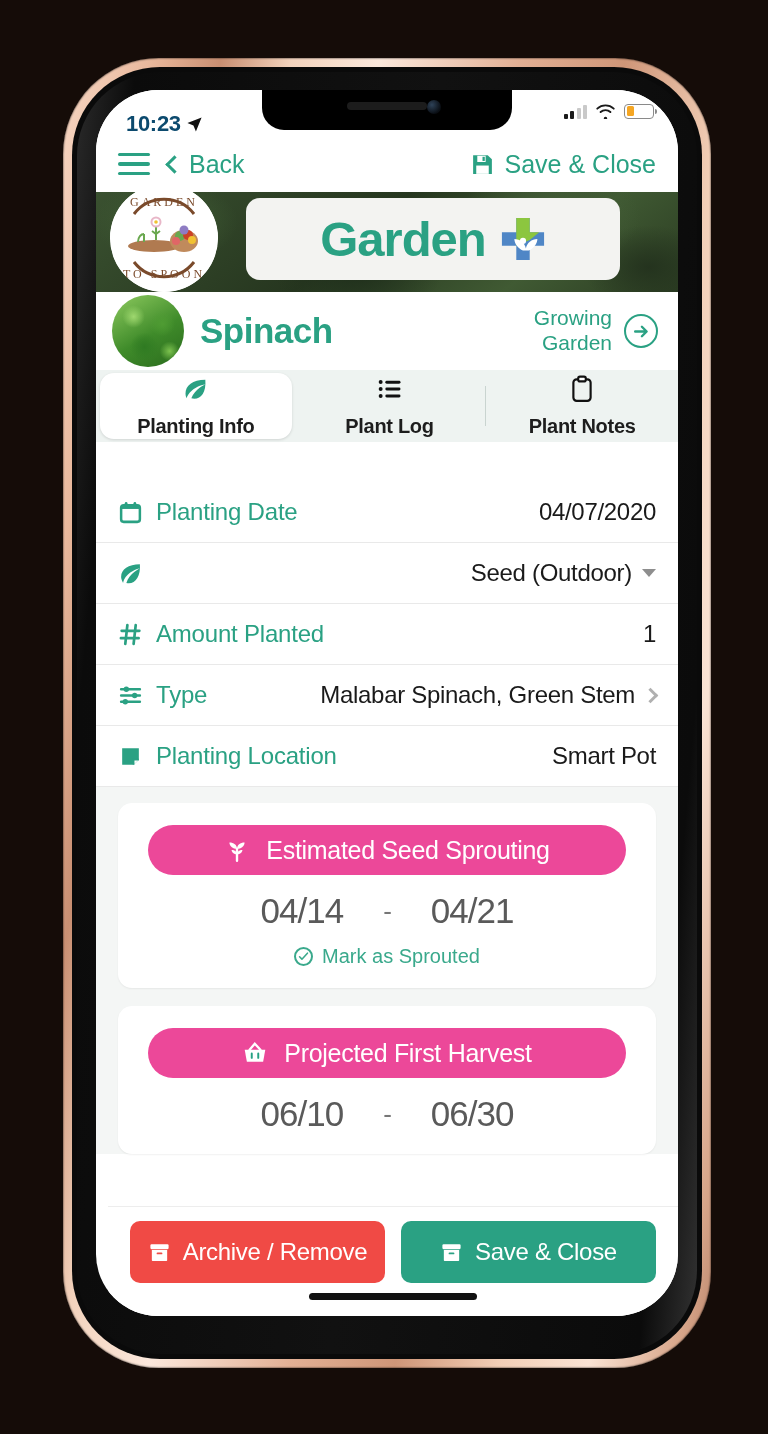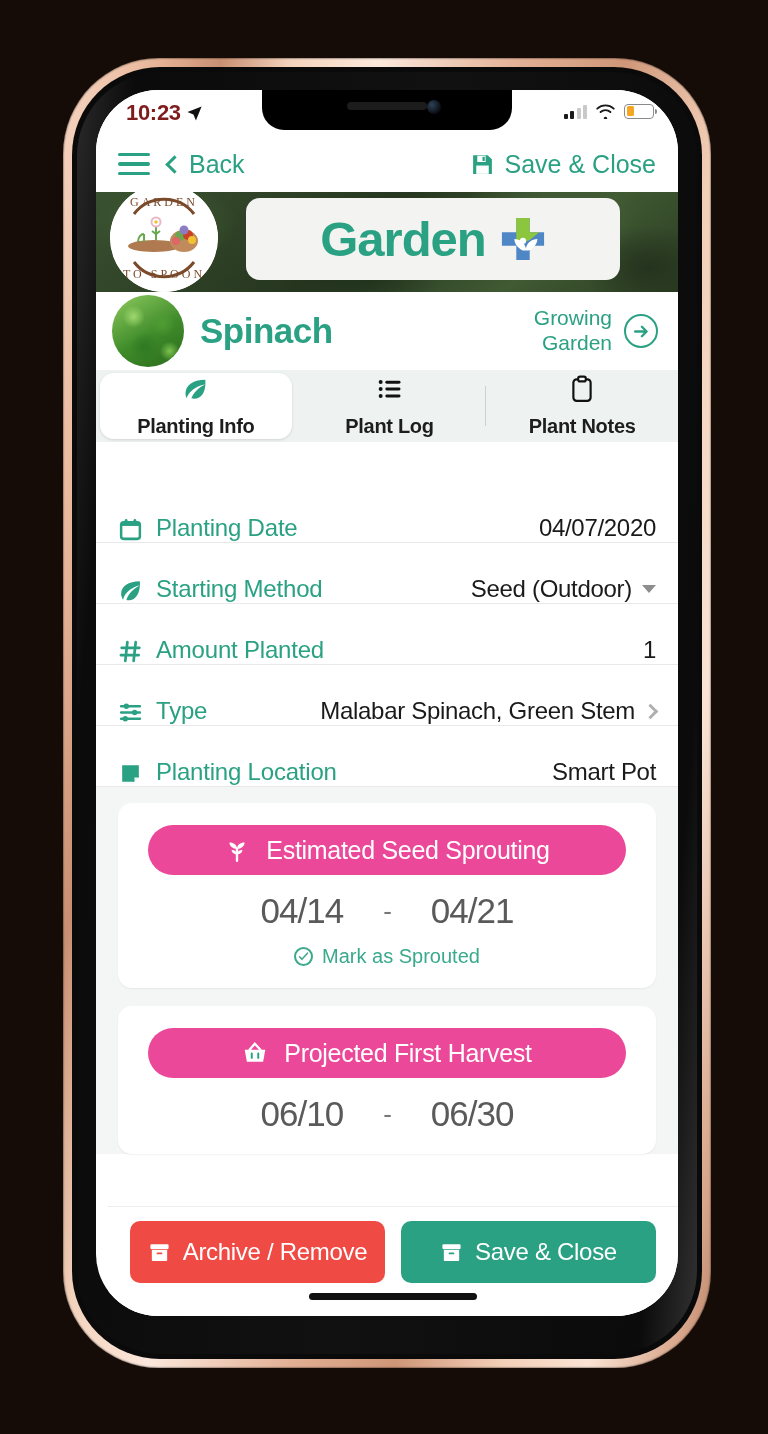--- a/index.html
+++ b/index.html
@@ -46,21 +46,21 @@
   .statusbar{position:relative;height:46px;width:100%;background:#fff;}
   .notch{
     position:absolute;left:50%;transform:translateX(-50%);top:-2px;
     width:250px;height:42px;background:#000;
     border-bottom-left-radius:22px;border-bottom-right-radius:22px;
   }
   .speaker{position:absolute;left:50%;transform:translateX(-50%);top:14px;
     width:80px;height:8px;border-radius:5px;background:#1c1c1c;}
   .frontcam{position:absolute;left:165px;top:12px;width:14px;height:14px;border-radius:50%;
     background:radial-gradient(circle at 35% 35%,#2e4258,#0a0e14 70%);}
-  .sb-time{position:absolute;left:30px;top:10px;font-size:22px;font-weight:bold;color:#7f1d1d;
+  .sb-time{position:absolute;left:30px;top:21px;font-size:22px;font-weight:bold;color:#0c4a6e;
     letter-spacing:-.3px;display:flex;align-items:center;gap:5px;}
   .sb-right{position:absolute;right:24px;top:13px;display:flex;align-items:center;gap:8px;}
   .bars{display:flex;align-items:flex-end;gap:2.5px;height:15px;}
   .bars i{width:4px;border-radius:1px;background:#c9c9c9;display:block;}
   .bars i.on{background:#1a1a1a;}
   .bars i:nth-child(1){height:5px;} .bars i:nth-child(2){height:8px;}
   .bars i:nth-child(3){height:11px;} .bars i:nth-child(4){height:14px;}
   .batt{width:30px;height:15px;border:1.8px solid #8a8a8a;border-radius:4px;position:relative;padding:1.5px;}
   .batt::after{content:"";position:absolute;right:-4px;top:4.5px;width:2.5px;height:5px;
     background:#8a8a8a;border-radius:0 2px 2px 0;}
@@ -112,21 +112,21 @@
   .tab{flex:1;display:flex;flex-direction:column;align-items:center;justify-content:center;
     gap:4px;cursor:pointer;position:relative;}
   .tab.active{background:#fff;border-radius:14px;margin:3px 2px 3px 4px;
     box-shadow:0 1px 3px rgba(0,0,0,.13);}
   .tab-sep{width:1px;margin:16px 0;background:#c9d4d0;}
   .tab-ico{height:28px;display:flex;align-items:center;justify-content:center;}
   .tab-lb{font-size:20px;color:#1d1d1d;font-weight:bold;letter-spacing:-.3px;margin-top:8px;}
 
   
   .rows{background:#fff;}
-  .row{display:flex;align-items:flex-end;height:61px;padding:0 22px 0 22px;
+  .row{display:flex;align-items:center;height:61px;padding:0 22px 0 22px;
     border-bottom:1px solid #e9e9e9;cursor:pointer;}
   .row-ico{width:34px;flex:0 0 34px;display:flex;align-items:center;}
   .row-lb{font-size:24px;color:#2aa183;margin-left:4px;letter-spacing:-.2px;}
   .row-val{margin-left:auto;font-size:24px;color:#1a1a1a;display:flex;align-items:center;gap:10px;
     letter-spacing:-.3px;}
   .caret{width:0;height:0;border-left:7px solid transparent;border-right:7px solid transparent;
     border-top:8px solid #8e8e8e;}
   .chev-r{width:11px;height:11px;border-right:3px solid #b0b0b0;border-top:3px solid #b0b0b0;
     transform:rotate(45deg);}
 
@@ -324,21 +324,20 @@
             <span>04/07/2020</span>
           </span>
         </div>
 
         <div class="row">
           <span class="row-ico">
             <svg width="25" height="25" viewBox="0 0 24 24">
               <path d="M21 3C10 3 3 8 3 15c0 3 2 6 2 6s1-10 16-14c0 0-10 5-13 14 8 2 14-6 13-18z" fill="#2aa183"></path>
             </svg>
           </span>
-          <span class="row-lb">Starting Method</span>
           <span class="row-val">
             <span>Seed (Outdoor)</span>
             <span class="caret"></span>
           </span>
         </div>
 
         <div class="row">
           <span class="row-ico">
             <svg width="25" height="25" viewBox="0 0 24 24">
               <path d="M9 3L7 21M17 3l-2 18M3.5 8.5h17M2.8 15.5h17" stroke="#2aa183" stroke-width="2.6" stroke-linecap="round"></path>

